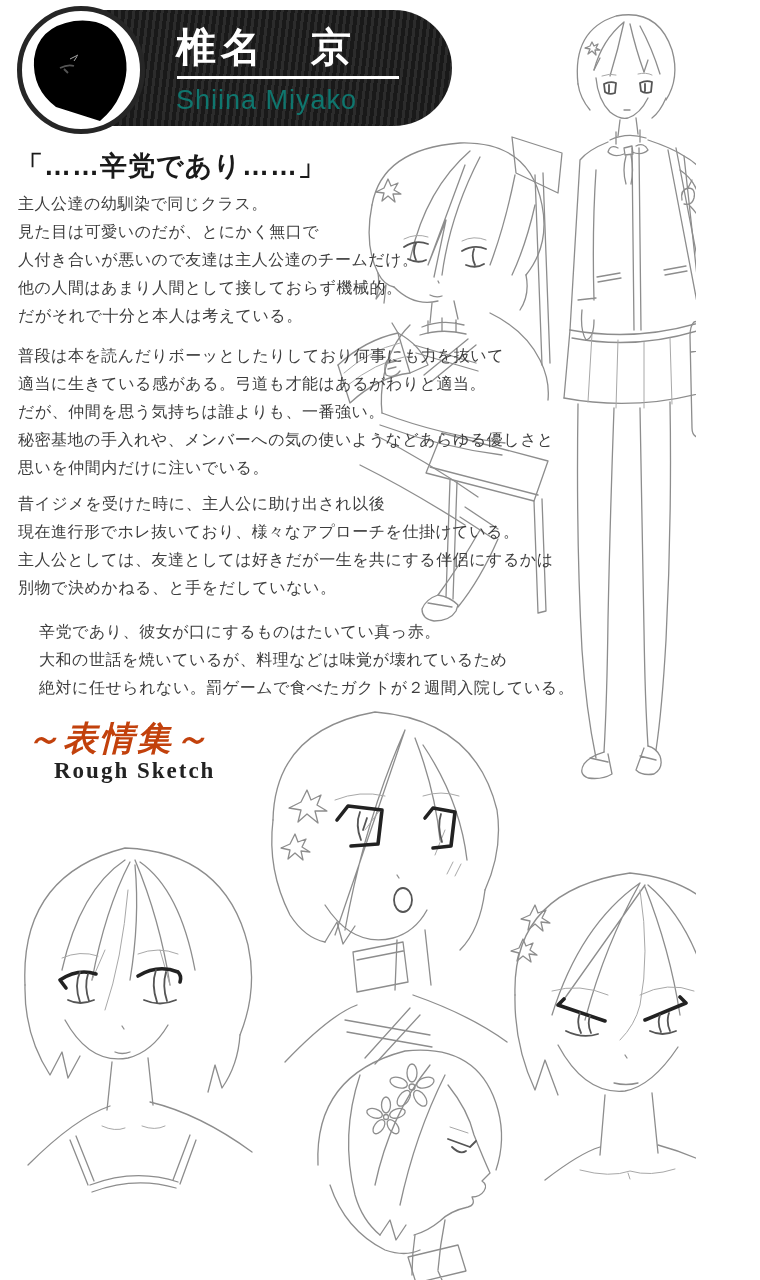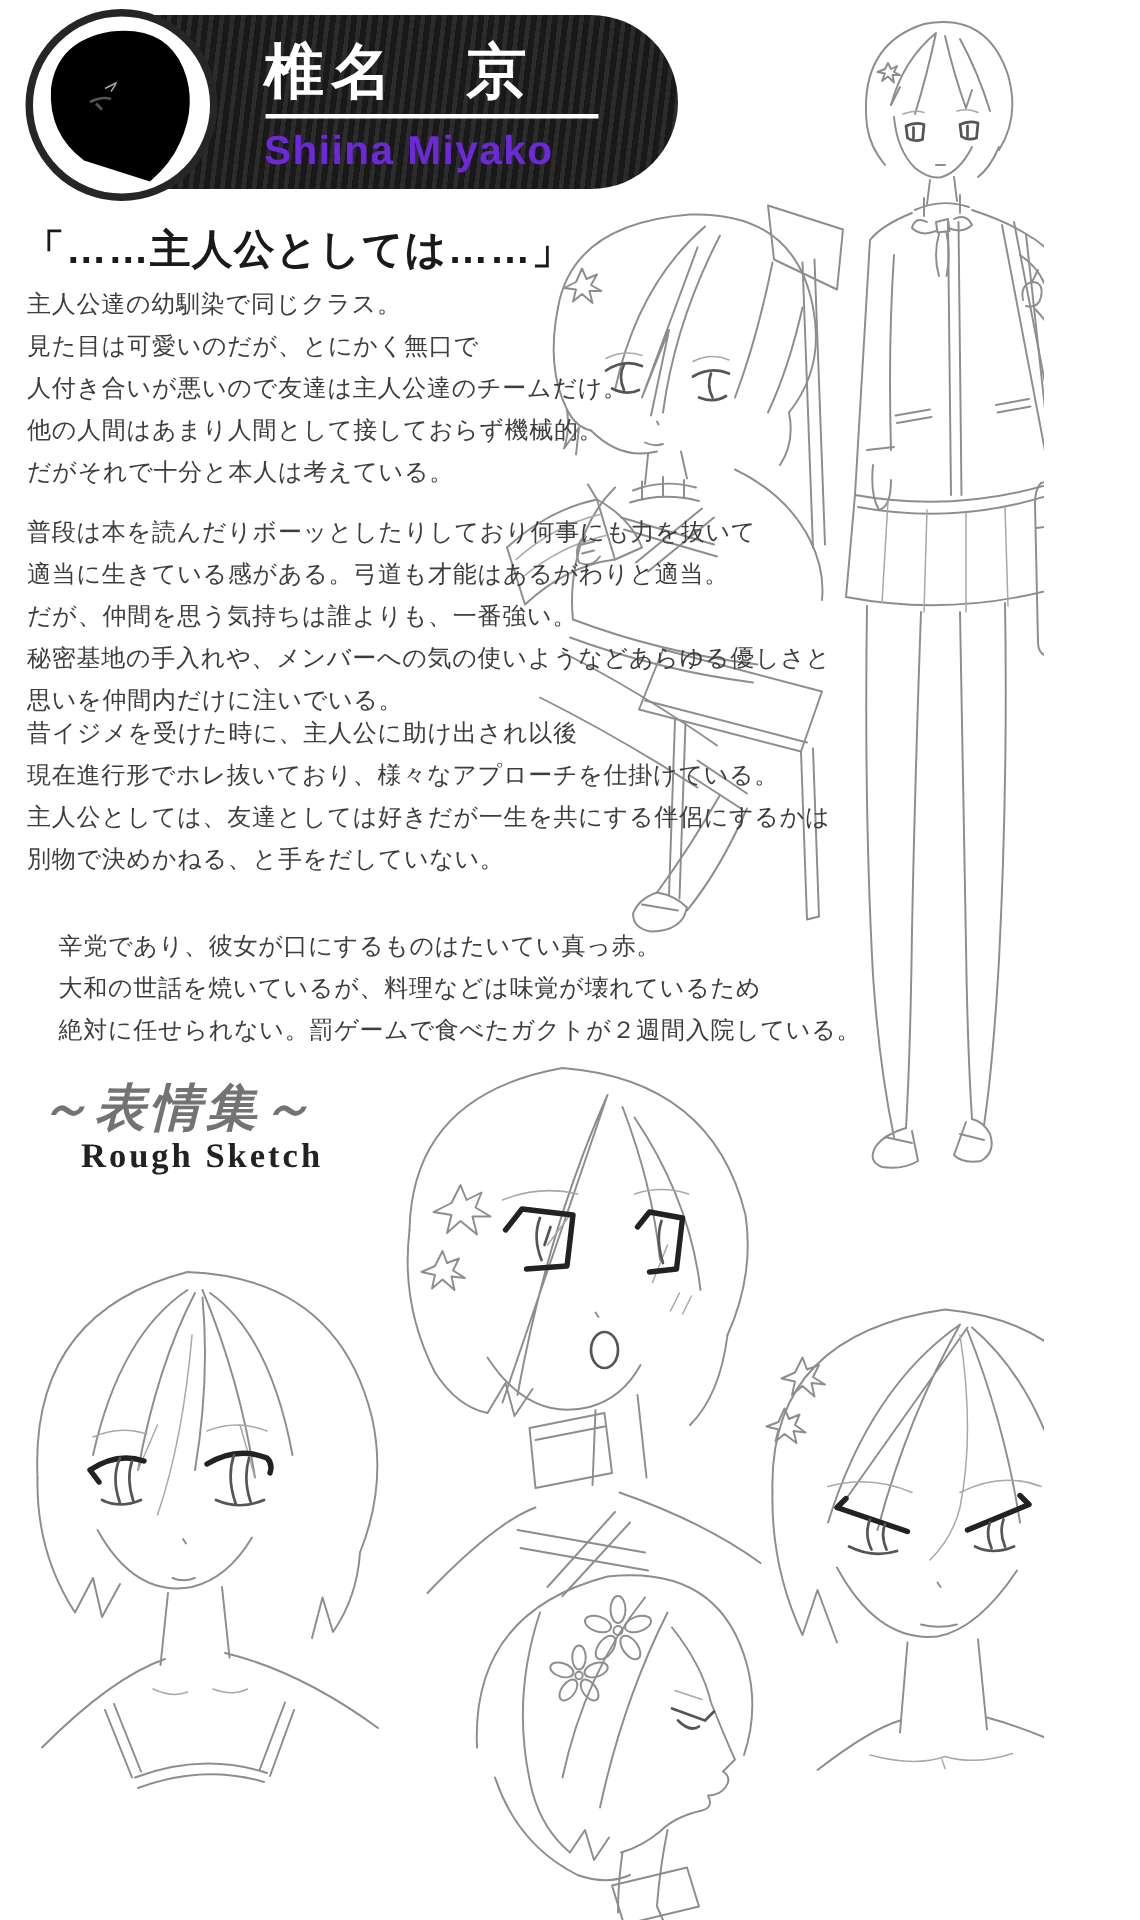--- a/index.html
+++ b/index.html
@@ -8,30 +8,30 @@
   
   .banner{position:absolute;left:48px;top:10px;width:404px;height:116px;
           border-radius:24px 58px 58px 24px;
           background-color:#1e1e1e;
           background-image:repeating-linear-gradient(97deg,#2c2c2c 0 3px,#191919 3px 7px);}
   .portrait{position:absolute;left:17px;top:6px;width:118px;height:118px;border-radius:50%;
             border:5px solid #262626;background:#fff;overflow:hidden;}
   .name-jp{position:absolute;left:176px;top:20px;font-size:40px;font-weight:bold;color:#fff;
            letter-spacing:5px;white-space:nowrap;}
   .name-divider{position:absolute;left:177px;top:76px;width:222px;height:3px;background:#fff;}
-  .name-en{position:absolute;left:176px;top:85px;font-size:27px;font-weight:bold;color:#6d28d9;
+  .name-en{position:absolute;left:176px;top:85px;font-size:27px;font-weight:normal;color:#0f766e;
            letter-spacing:1px;white-space:nowrap;}
   
   .quote{position:absolute;left:16px;top:148px;font-size:27px;font-weight:bold;color:#1a1a1a;
          letter-spacing:1px;white-space:nowrap;}
   .para{position:absolute;left:18px;font-size:16px;line-height:28px;color:#3d3d3d;
         white-space:pre-line;letter-spacing:0.5px;}
-  .p1{top:190px;} .p2{top:342px;} .p3{top:476px;} .p4{top:618px;margin-left:21px;}
+  .p1{top:190px;} .p2{top:342px;} .p3{top:490px;} .p4{top:618px;margin-left:21px;}
   .expr-jp{position:absolute;left:26px;top:716px;font-family:Liberation Mono, monospace;
-           font-style:italic;font-weight:bold;font-size:34px;color:#737373;letter-spacing:3px;white-space:nowrap;}
+           font-style:italic;font-weight:bold;font-size:34px;color:#c2410c;letter-spacing:3px;white-space:nowrap;}
   .expr-en{position:absolute;left:54px;top:758px;font-family:"Liberation Serif","DejaVu Serif",serif;
            font-weight:bold;font-size:23px;color:#222;letter-spacing:2px;white-space:nowrap;}
   
   .sk{position:absolute;}
   .sk svg{display:block;}
   .sk path,.sk ellipse,.sk circle{fill:none;stroke:#8d8d8d;stroke-width:1.3;
        stroke-linecap:round;stroke-linejoin:round;}
   .dark{stroke:#222 !important;stroke-width:3.6 !important;}
   .mid{stroke:#555 !important;stroke-width:1.8 !important;}
   .thin{stroke:#a8a8a8 !important;stroke-width:1 !important;}
@@ -155,21 +155,21 @@
       <path d="M 34 96 Q 10 78 12 48 Q 16 16 52 10 Q 88 6 100 34 Q 110 58 98 84 Q 92 98 78 110"></path>
       <path d="M 46 34 Q 36 44 37 54 L 30 64 L 36 68 Q 33 74 36 79 Q 40 86 50 92"></path>
       <path class="mid" d="M 38 57 Q 46 53 52 55 M 42 58 L 46 62"></path>
       <path class="thin" d="M 48 48 L 56 44 L 52 50"></path>
       <path d="M 56 12 Q 40 28 38 48 M 70 14 Q 56 36 52 60 M 86 22 Q 74 48 66 78 M 98 44 Q 92 68 82 92"></path>
       <path d="M 60 96 L 74 84 L 70 100 L 84 88 L 80 104"></path>
       <path d="M 48 94 Q 60 104 76 100 M 52 100 L 54 112"></path>
     </svg>
   </div>
 
-  <div class="quote">「……主人公としては……」</div>
+  <div class="quote">「……辛党であり……」</div>
   <div class="para p1">主人公達の幼馴染で同じクラス。
 見た目は可愛いのだが、とにかく無口で
 人付き合いが悪いので友達は主人公達のチームだけ。
 他の人間はあまり人間として接しておらず機械的。
 だがそれで十分と本人は考えている。</div>
   <div class="para p2">普段は本を読んだりボーッとしたりしており何事にも力を抜いて
 適当に生きている感がある。弓道も才能はあるがわりと適当。
 だが、仲間を思う気持ちは誰よりも、一番強い。
 秘密基地の手入れや、メンバーへの気の使いようなどあらゆる優しさと
 思いを仲間内だけに注いでいる。</div>

